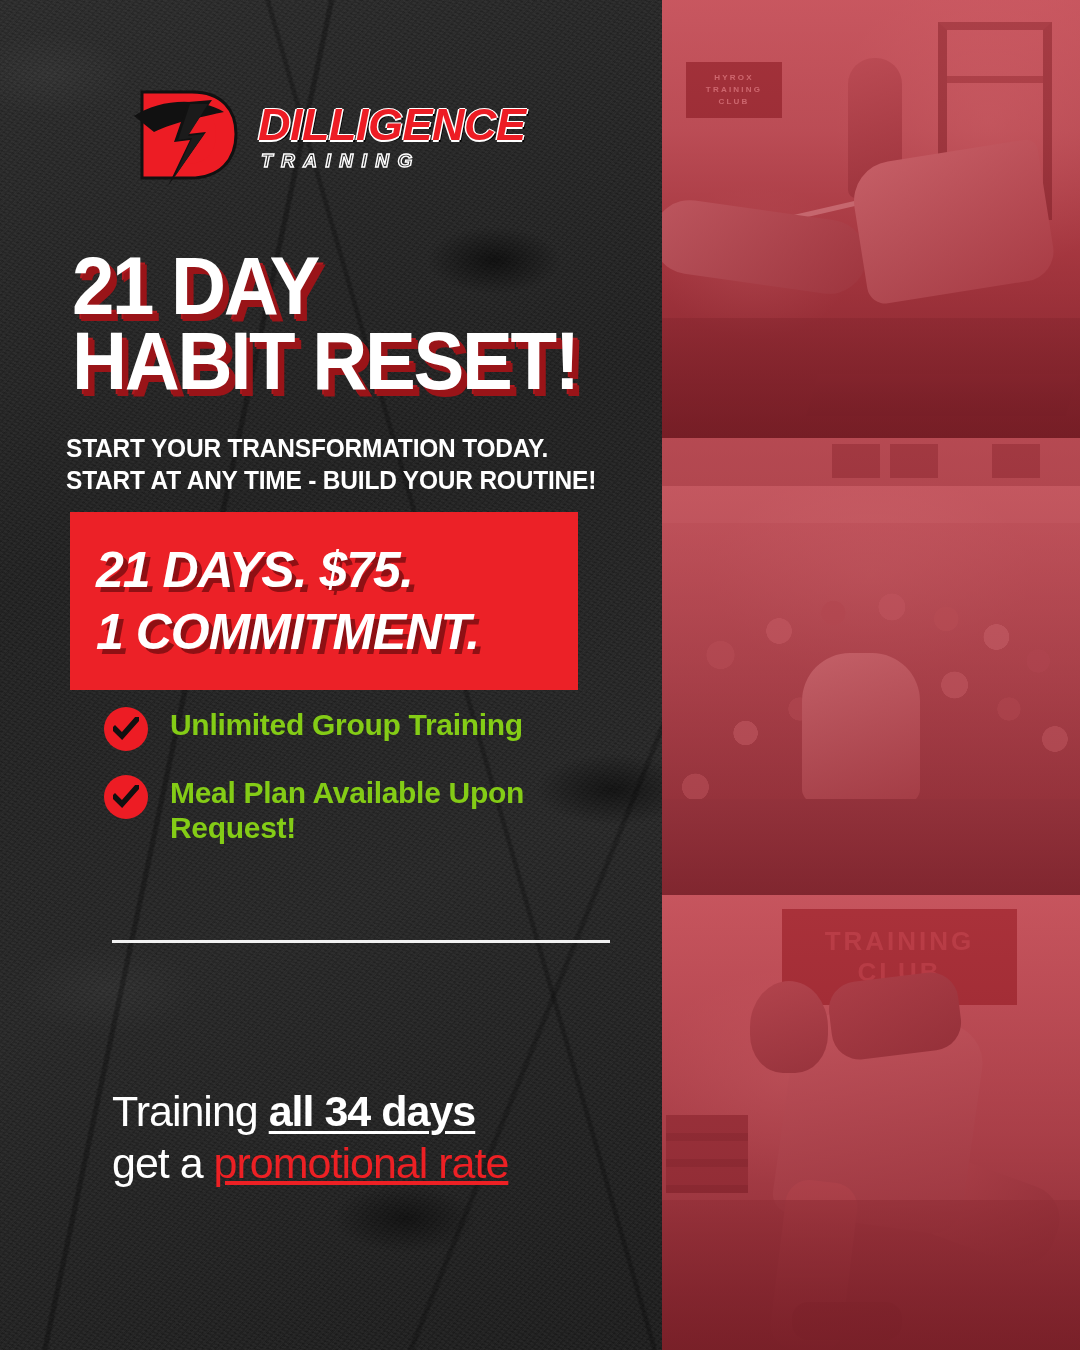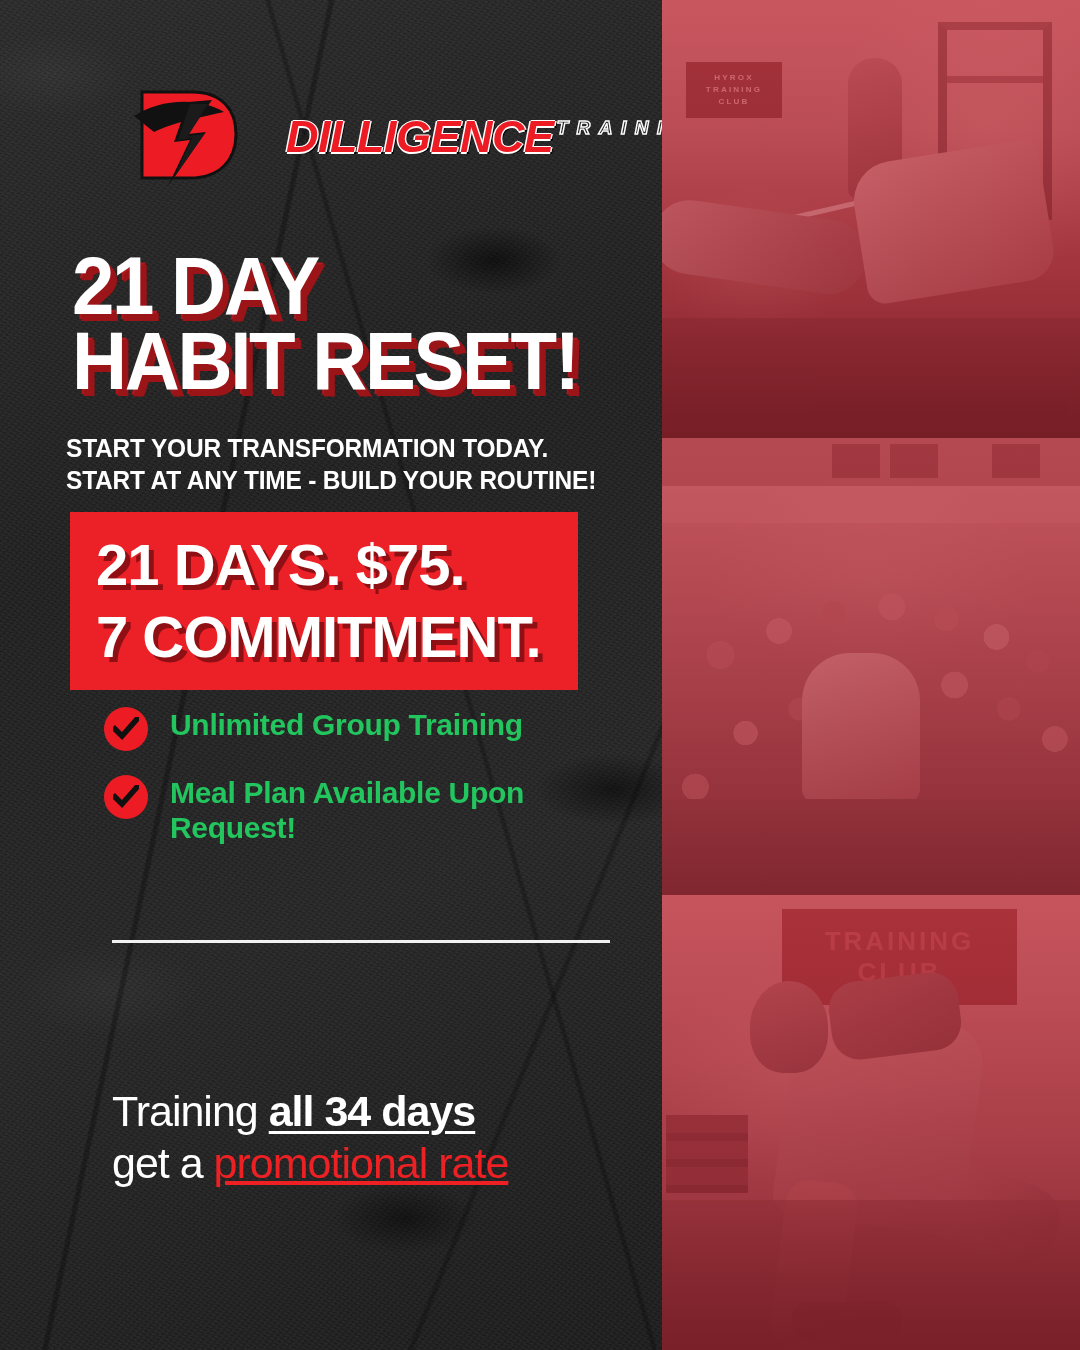--- a/index.html
+++ b/index.html
@@ -40,21 +40,21 @@
       linear-gradient(102deg, transparent 0 36%, rgba(0,0,0,.35) 36.2% 36.5%, transparent 36.7% 100%),
       linear-gradient(74deg, transparent 0 61%, rgba(0,0,0,.3) 61.2% 61.4%, transparent 61.6% 100%),
       linear-gradient(-68deg, transparent 0 23%, rgba(0,0,0,.28) 23.2% 23.4%, transparent 23.6% 100%);
     opacity:.8;
   }
   .left-content{position:absolute;inset:0;}
 
   
   .logo-row{position:absolute;left:128px;top:82px;display:flex;align-items:center;gap:14px;}
   .logo-mark{position:relative;width:116px;height:104px;flex:none;}
-  .logo-text{display:flex;flex-direction:row;line-height:1;padding-top:4px;margin-left:28px;}
+  .logo-text{display:flex;flex-direction:column;line-height:1;padding-top:4px;}
   .logo-word{
     font-size:45px;font-weight:bold;font-style:italic;color:#ED1C24;
     letter-spacing:-.5px;
     text-shadow:
       -1.5px 0 0 #fff, 1.5px 0 0 #fff, 0 -1.5px 0 #fff, 0 1.5px 0 #fff,
       2px 2px 0 #000;
     white-space:nowrap;
   }
   .logo-sub{
     font-size:19px;font-weight:bold;font-style:italic;letter-spacing:8.5px;
@@ -82,37 +82,38 @@
   }
 
   
   .price-banner{
     position:absolute;left:70px;top:512px;width:508px;height:178px;
     background:#EC2127;
     display:flex;flex-direction:column;justify-content:center;
     padding:0 0 0 26px;box-sizing:border-box;
   }
   .price-line{
-    font-size:58px;font-weight:bold;color:#ffffff;line-height:1.24;
+    font-size:50px;font-weight:bold;color:#ffffff;line-height:1.24;
     letter-spacing:-1px;white-space:nowrap;
     text-shadow:5px 5px 0 #8f1014;
+    font-style:italic;
   }
 
   
   .checklist{position:absolute;left:104px;top:705px;width:520px;}
   .check-item{display:flex;align-items:flex-start;gap:22px;margin-bottom:22px;}
   .check-item:last-child{margin-bottom:9px;}
   .check-item.gap-lg{margin-top:14px;}
   .check-badge{
     width:44px;height:44px;border-radius:50%;background:#ED1C24;
     flex:none;position:relative;margin-top:2px;
   }
   .check-badge svg{position:absolute;left:9px;top:10px;}
   .check-label{
-    font-size:30px;font-weight:bold;color:#22c55e;line-height:1.16;
+    font-size:30px;font-weight:bold;color:#84cc16;line-height:1.16;
     letter-spacing:-.3px;padding-top:3px;
   }
 
   
   .divider{
     position:absolute;left:112px;top:940px;width:498px;height:3px;background:#f2f2f2;
   }
   .disclaimer{
     position:absolute;left:112px;top:958px;width:520px;
     font-size:25px;font-weight:normal;line-height:1.3;color:#f1f1f1;
@@ -260,21 +261,21 @@
         <span class="l2">HABIT RESET!</span>
       </div>
 
       <div class="subhead">
         <div>START YOUR TRANSFORMATION TODAY.</div>
         <div>START AT ANY TIME - BUILD YOUR ROUTINE!</div>
       </div>
 
       <div class="price-banner">
         <div class="price-line">21 DAYS. $75.</div>
-        <div class="price-line">7 COMMITMENT.</div>
+        <div class="price-line">1 COMMITMENT.</div>
       </div>
 
       <div class="checklist">
         <div class="check-item">
           <div class="check-badge">
             <svg width="26" height="24" viewBox="0 0 26 24">
               <path d="M2 12 L9 19 L24 2" fill="none" stroke="#101010" stroke-width="5.5" stroke-linecap="square" stroke-linejoin="miter"></path>
             </svg>
           </div>
           <div class="check-label">Unlimited Group Training</div>

